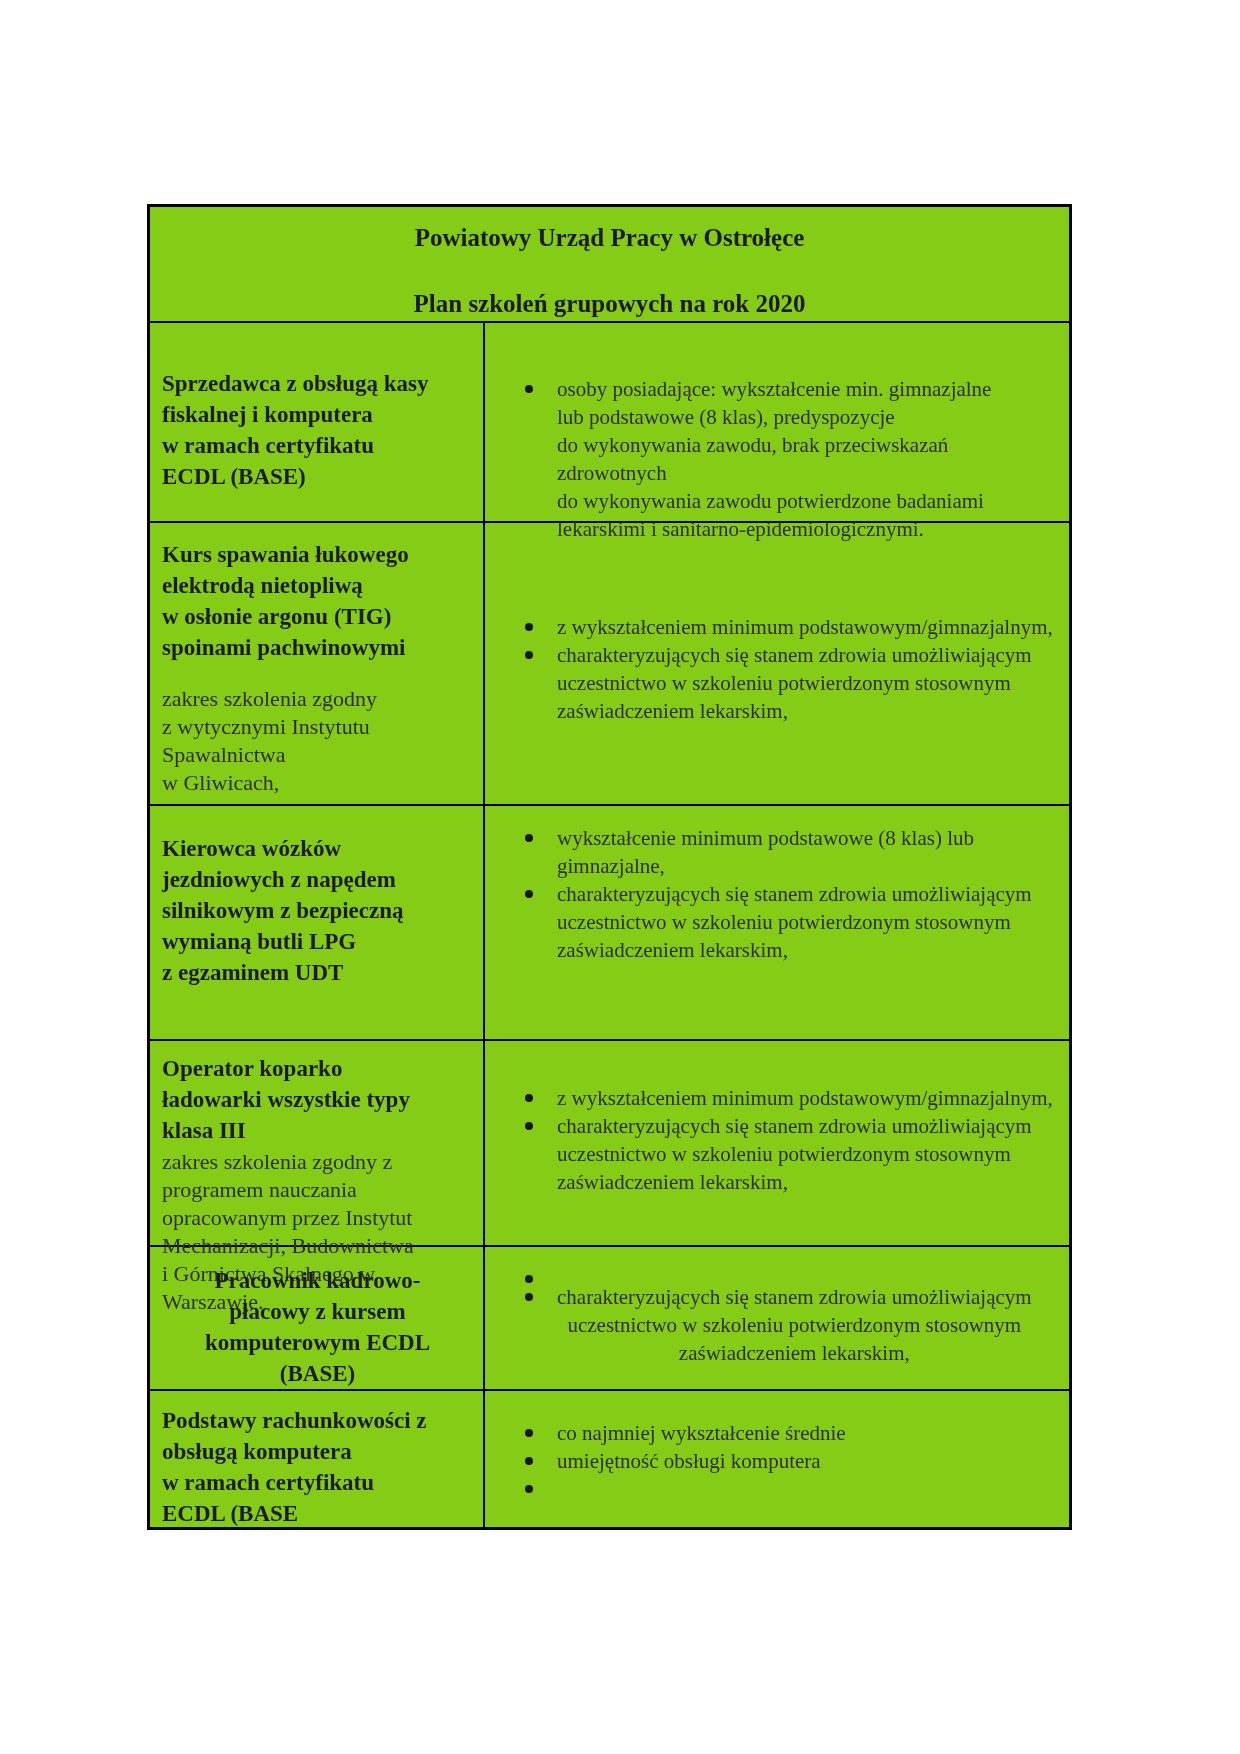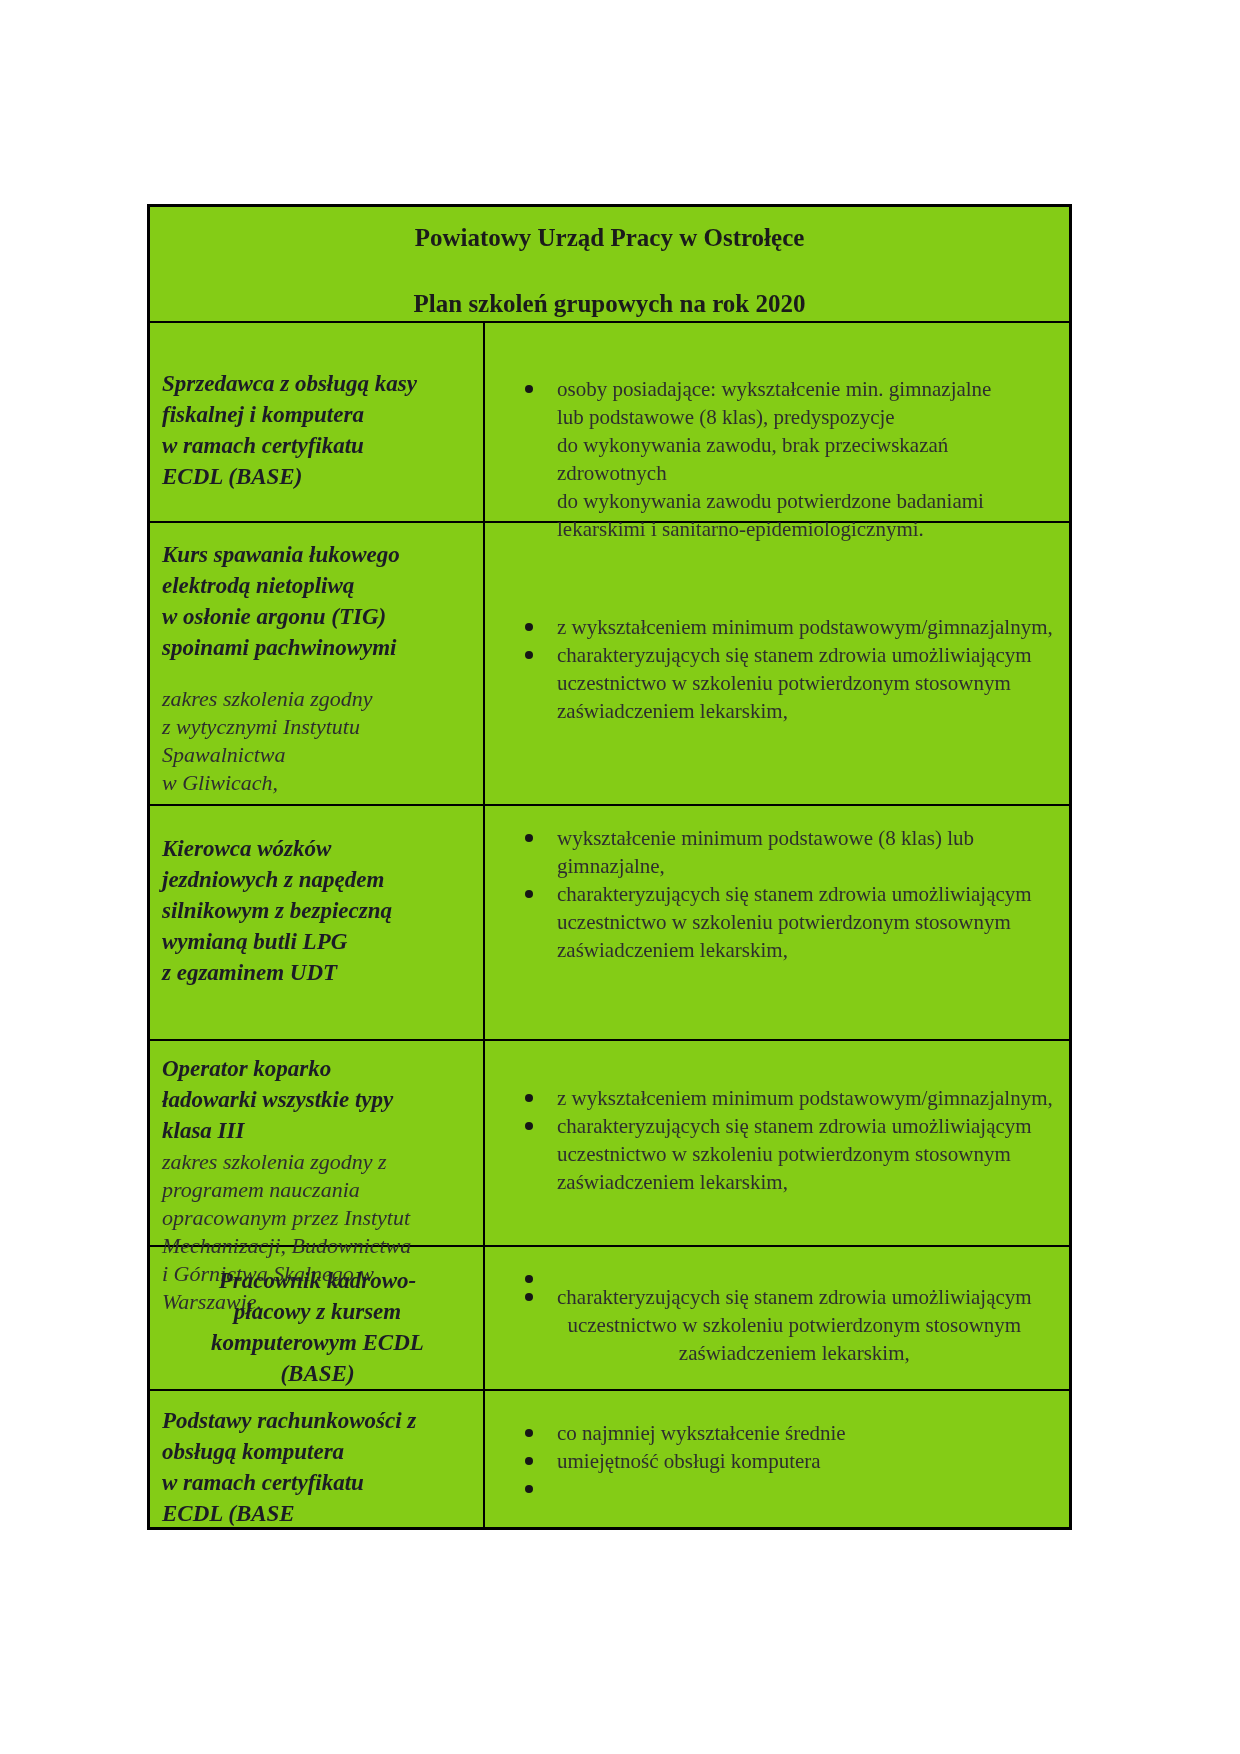--- a/index.html
+++ b/index.html
@@ -44,21 +44,20 @@
   }
   .t-row:last-child { border-bottom: none; }
 
   .cell-left {
     width: 335px;
     flex: none;
     border-right: 2px solid #000000;
     padding-right: 10px;
     padding-left: 12px;
     color: #1d1d1d;
-    font-style: italic;
   }
   .course-title {
     font-weight: bold;
     font-size: 23px;
     line-height: 31px;
     white-space: pre-line;
     color: #1c1c26;
   }
   .course-note {
     font-weight: normal;

